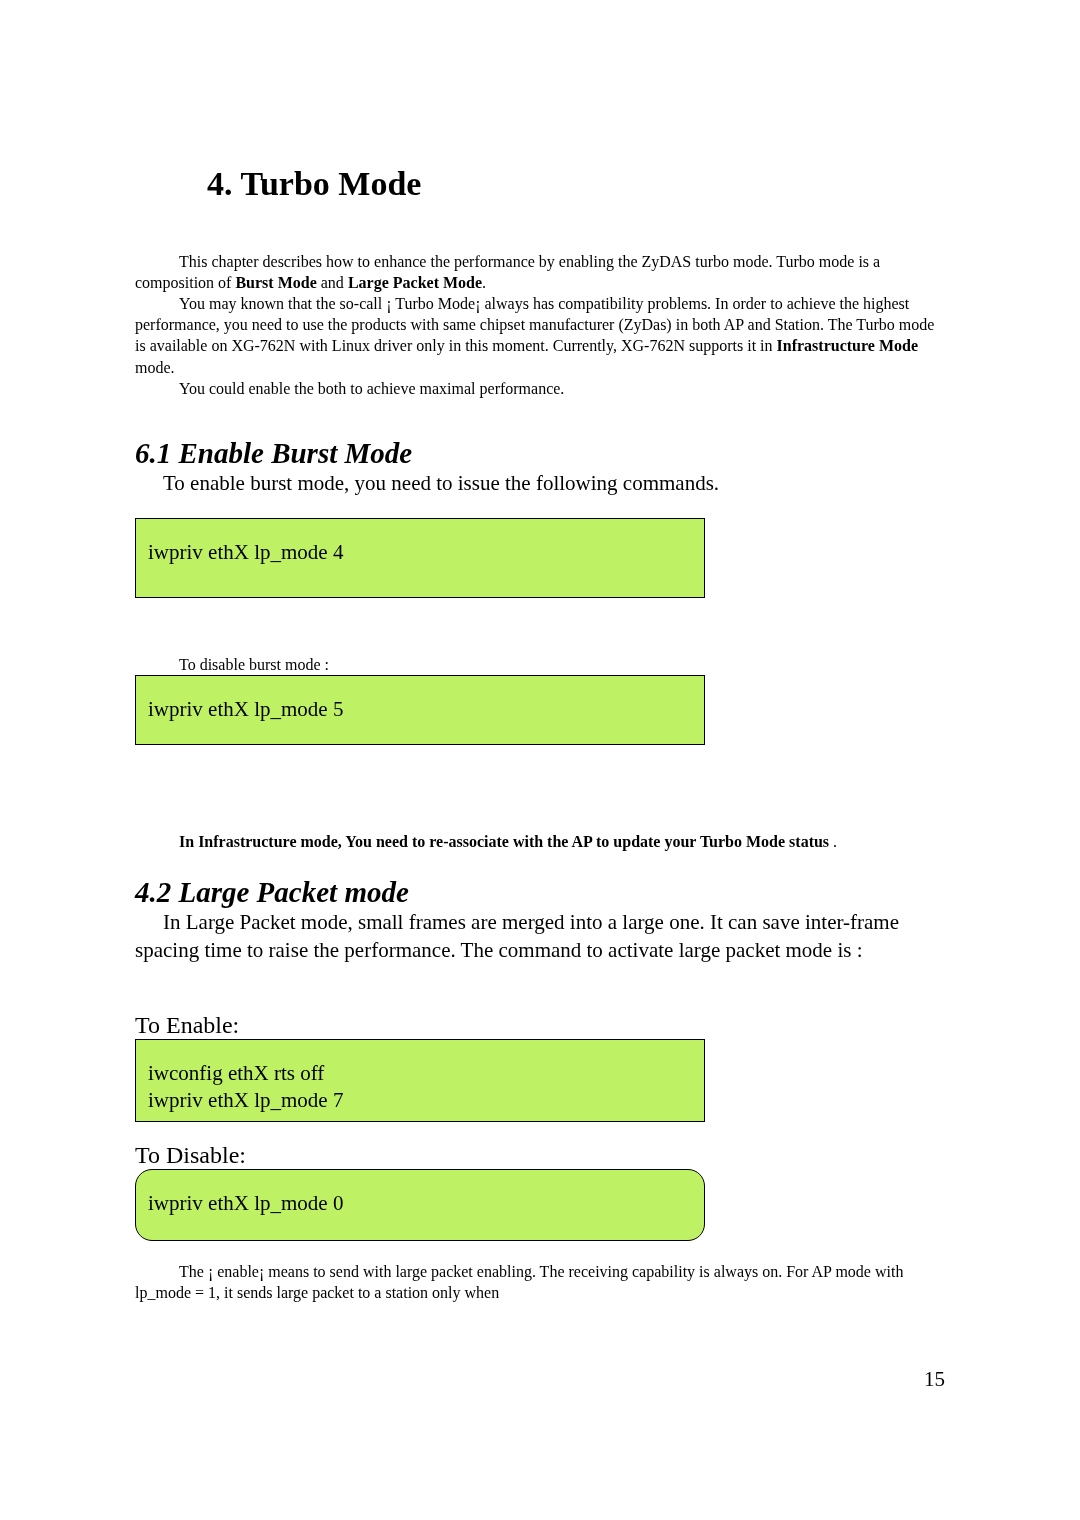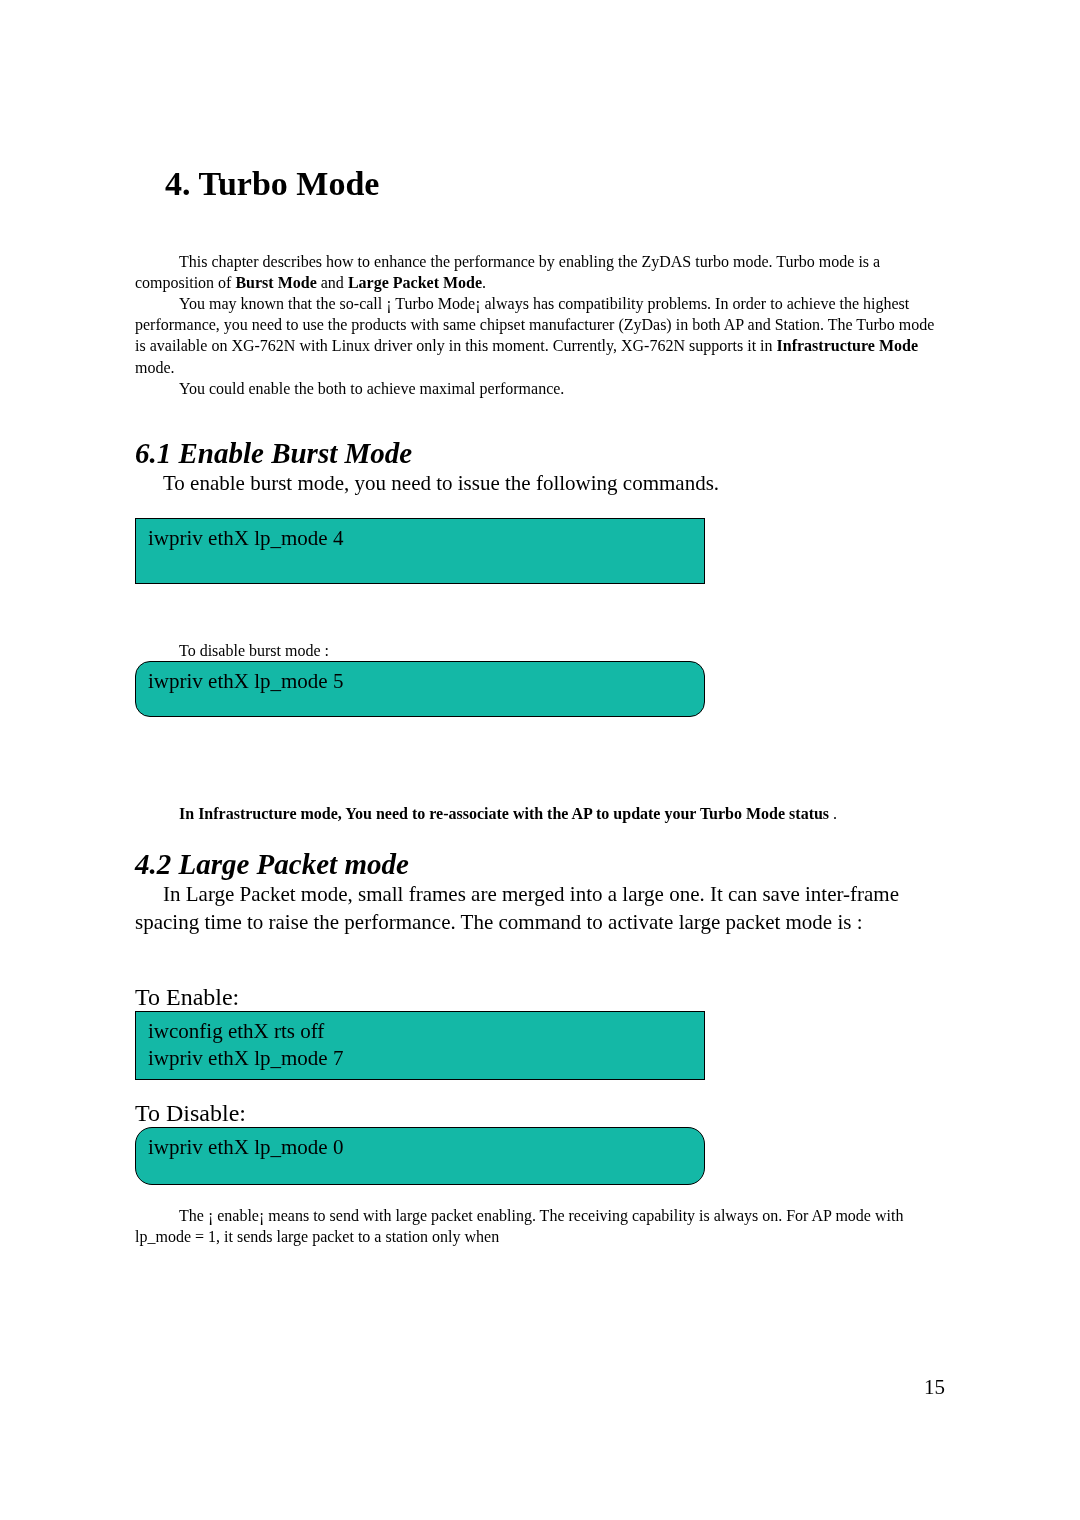--- a/index.html
+++ b/index.html
@@ -13,21 +13,21 @@
     position: relative;
   }
   .page {
     padding: 165px 135px 0 135px;
     box-sizing: border-box;
     width: 1080px;
   }
   .chapter-title {
     font-size: 34px;
     font-weight: bold;
-    margin-left: 30px;
+    margin-left: 72px;
     margin-bottom: 48px;
   }
   .para {
     font-size: 16px;
     line-height: 1.32;
     margin-bottom: 0;
     font-family: Liberation Serif, serif;
   }
   .indent {
     text-indent: 44px;
@@ -44,25 +44,25 @@
     line-height: 1.32;
     margin-top: 0;
     margin-left: 28px;
   }
   .body-para {
     font-size: 21px;
     line-height: 1.32;
     margin-top: 0;
   }
   .cmd-box {
-    background: #14b8a6;
+    background: #bef264;
     border: 1px solid #000;
     border-left: 1.5px solid #000;
     border-right: 1.5px solid #000;
-    padding: 6px 12px 6px 12px;
+    padding: 20px 12px 6px 12px;
     font-size: 21px;
     line-height: 1.32;
     margin-top: 10px;
     margin-bottom: 0;
     box-sizing: border-box;
     width: 570px;
   }
   .cmd-box-tall {
     padding-bottom: 30px;
   }
@@ -71,21 +71,21 @@
   }
   .gap-medium { height: 40px; }
   .gap-large { height: 86px; }
   .gap-small { height: 24px; }
   .label-text {
     font-size: 24px;
     margin-top: 2px;
   }
   .page-number {
     position: absolute;
-    bottom: 120px;
+    bottom: 128px;
     right: 135px;
     font-size: 21px;
   }
   b { font-weight: bold; }
 </style>
 </head>
 <body>
 
 <div class="page">
 
@@ -104,21 +104,21 @@
   <div class="section-heading">6.1 Enable Burst Mode</div>
   <p class="sub-para">To enable burst mode, you need to issue the following commands.</p>
 
   <div class="cmd-box cmd-box-tall">
     <div class="cmd-line">iwpriv ethX lp_mode 4</div>
   </div>
 
   <div class="gap-medium"></div>
 
   <p class="para indent">To disable burst mode :</p>
-  <div class="cmd-box" style="margin-top:0; padding-bottom:20px;border-radius:15px;">
+  <div class="cmd-box" style="margin-top:0; padding-bottom:20px;">
     <div class="cmd-line">iwpriv ethX lp_mode 5</div>
   </div>
 
   <div class="gap-large"></div>
 
   <p class="para indent" style="margin-top:0;">
     <b>In Infrastructure mode, You need to re-associate with the AP to update your Turbo Mode status</b><span> .</span>
   </p>
 
   <div class="section-heading" style="margin-top:24px;">4.2 Large Packet mode</div>

